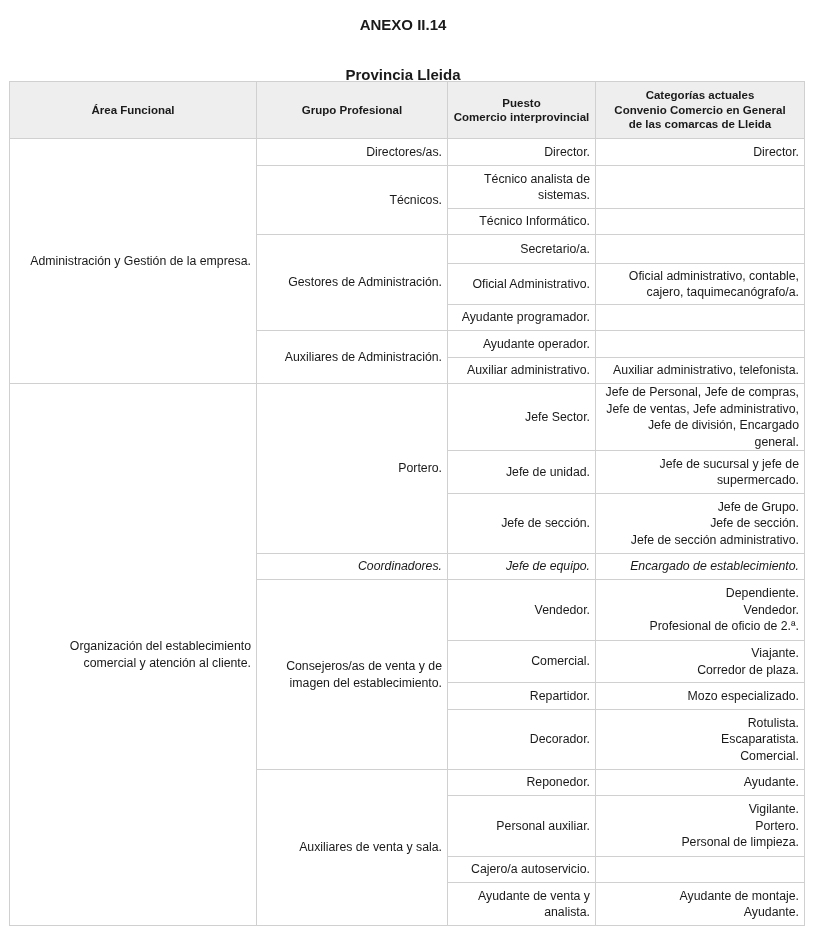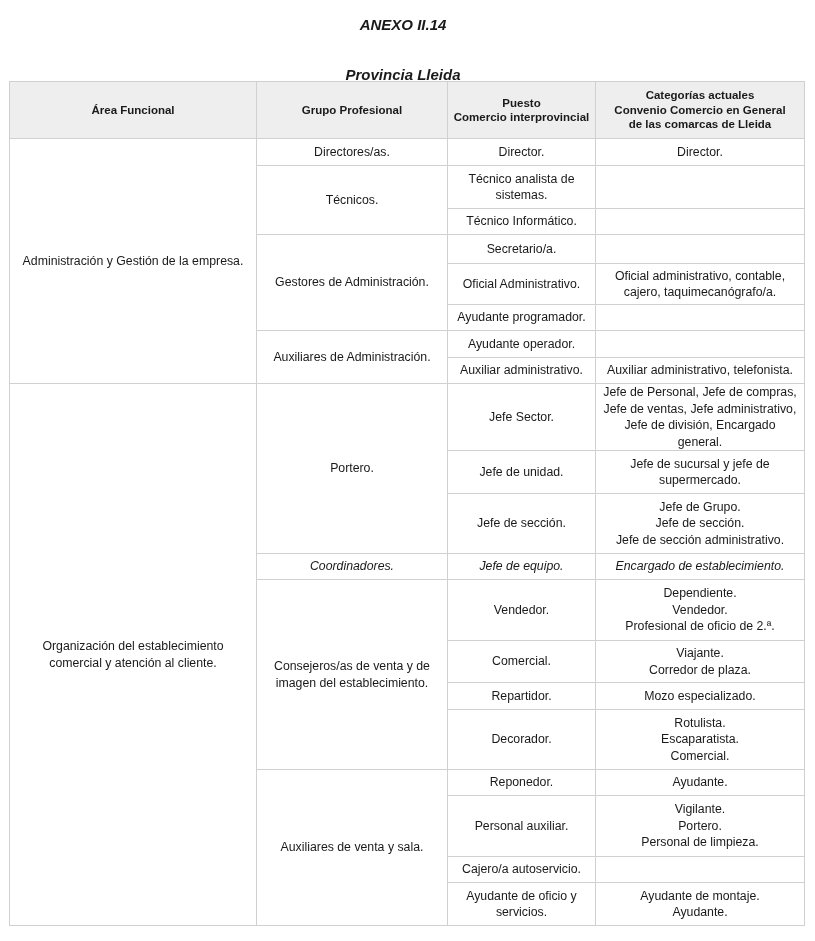--- a/index.html
+++ b/index.html
@@ -1,21 +1,21 @@
 <!DOCTYPE html>
 <html><head>
 <meta charset="utf-8">
 <style>
   html, body { margin:0; padding:0; background:#ffffff; }
   body { width:815px; height:941px; overflow:hidden; font-family:"Liberation Sans", sans-serif; color:#1a1a1a; }
-  .title { text-align:center; font-weight:bold; font-size:15px; position:absolute; left:0; width:806px;font-style:italic; }
+  .title { text-align:center; font-weight:bold; font-size:15px; position:absolute; left:0; width:806px; }
   #t1 { top:16px; }
   #t2 { top:66px; }
   table { position:absolute; left:9px; top:81px; width:795px; border-collapse:collapse; table-layout:fixed; font-size:12.3px; }
-  th, td { border:1.5px solid #d0d0d0; padding:0 5px; vertical-align:middle; line-height:16.5px; text-align:center; }
+  th, td { border:1.5px solid #d0d0d0; padding:0 5px; vertical-align:middle; line-height:16.5px; text-align:right; }
   th { background:#eeeeee; font-weight:bold; text-align:center; font-size:11.5px; line-height:14.5px; height:56px; }
   col.c1 { width:247px; } col.c2 { width:191px; } col.c3 { width:148px; } col.c4 { width:209px; }
   .cat-line { display:block; }
 </style>
 </head>
 <body>
 
 <div class="title" id="t1">ANEXO II.14</div>
 <div class="title" id="t2">Provincia Lleida</div>
 
@@ -150,20 +150,20 @@
           <span class="cat-line">Vigilante.</span>
           <span class="cat-line">Portero.</span>
           <span class="cat-line">Personal de limpieza.</span>
         </td>
       </tr>
       <tr style="height: 26px;">
         <td>Cajero/a autoservicio.</td>
         <td></td>
       </tr>
       <tr style="height: 43px;">
-        <td>Ayudante de oficio y servicios.</td>
+        <td>Ayudante de venta y analista.</td>
         <td>
           <span class="cat-line">Ayudante de montaje.</span>
           <span class="cat-line">Ayudante.</span>
         </td>
       </tr>
     </tbody>
 </table>
 
 </body></html>

